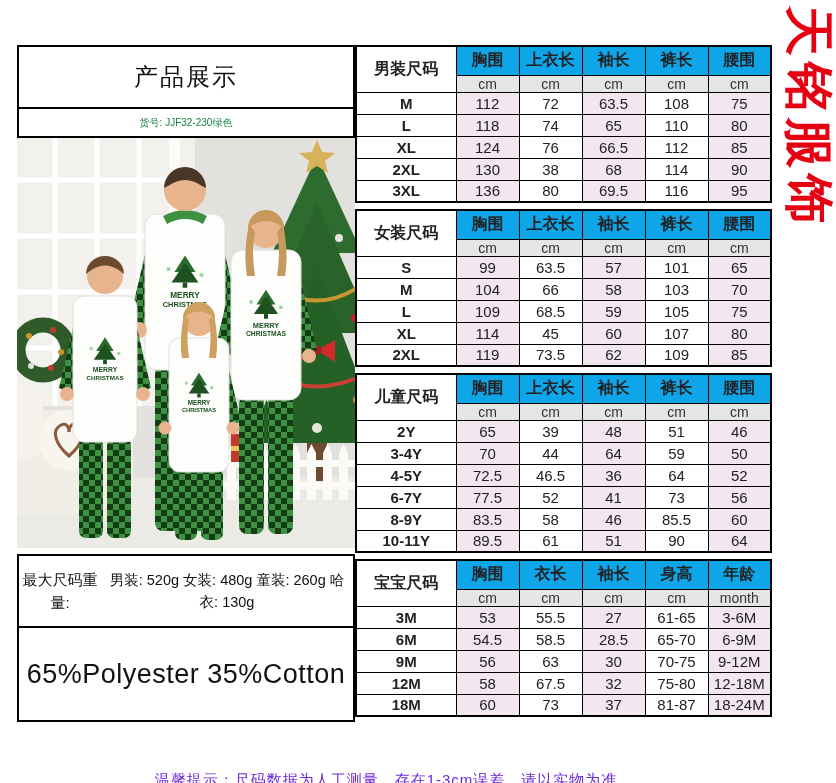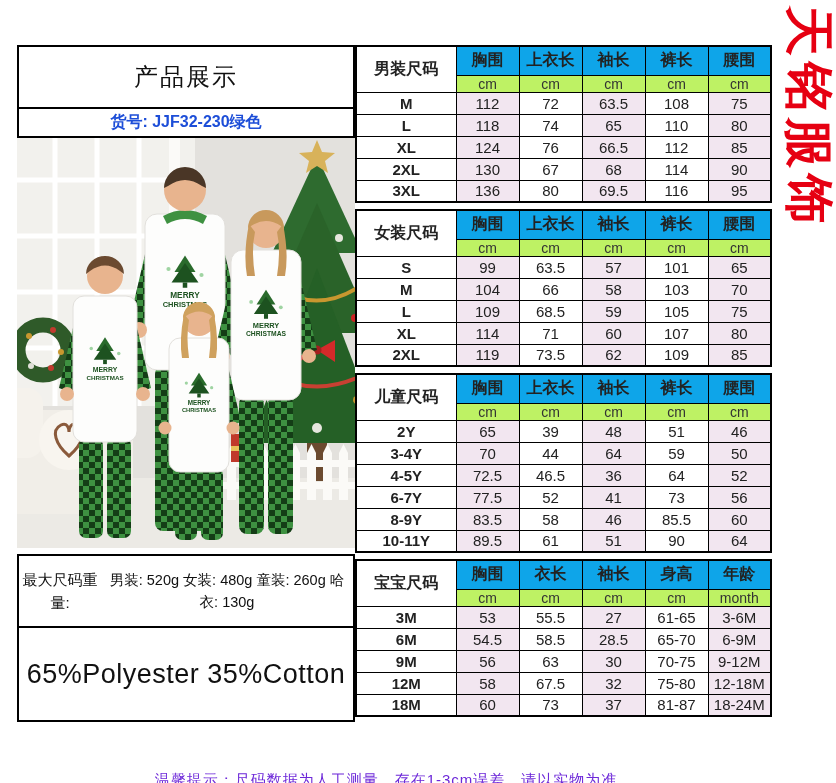--- a/index.html
+++ b/index.html
@@ -4,38 +4,38 @@
 <style>
   * { margin:0; padding:0; box-sizing:border-box; }
   html,body { background:#fff; }
   body { font-family:"Liberation Sans","DejaVu Sans",sans-serif; color:#222; }
   #page { position:relative; width:836px; height:783px; background:#fff; overflow:hidden; margin:0 auto; }
 
   
   #left-col { position:absolute; left:17px; top:45px; width:338px; }
   .lbox { border:2px solid #000; background:#fff; display:flex; align-items:center; justify-content:center; text-align:center; }
   #title-box { height:64px; font-size:24px; letter-spacing:2px; color:#111; }
-  #itemno-box { height:31px; margin-top:-2px; font-size:16px; color:#1d4ed8;font-weight:bold; }
+  #itemno-box { height:31px; margin-top:-2px; font-size:10px; color:#15803d; }
   #photo-box { height:410px; overflow:hidden; background:#e3e1dd; }
   #photo-box svg { display:block; }
   #weight-box { height:74px; margin-top:6px; flex-direction:row; line-height:1.55; }
   #weight-title { font-size:15px; color:#111; }
   #weight-detail { font-size:14.5px; color:#111; }
   #material-box { height:96px; margin-top:-2px; font-size:27px; color:#111; letter-spacing:0.5px; }
 
   
   #size-tables { position:absolute; left:355px; top:45px; width:417px; }
   table.sizes { border-collapse:collapse; table-layout:fixed; width:415px; margin-bottom:6px; }
   table.sizes th, table.sizes td { border:1px solid #000; text-align:center; vertical-align:middle; overflow:hidden; white-space:nowrap; }
   table.sizes { border:2px solid #000; }
   table.sizes col.c0 { width:100px; }
   table.sizes col.cv { width:63px; }
   th.tt { font-size:16px; font-weight:bold; background:#fff; }
   th.ch { height:29px; font-size:16px; font-weight:bold; background:#0ea5e9; }
-  td.unit { height:17px; font-size:14px; font-weight:normal; color:#333; background:#bef264; }
+  td.unit { height:17px; font-size:14px; font-weight:normal; color:#333; background:#e5e5e5; }
   th.sz { height:22px; font-size:15px; font-weight:bold; background:#fff; }
   td.val { height:22px; font-size:15px; color:#222; background:#fff; }
   td.val.hl { background:var(--hl,#f2e6f0); }
 
   
   #brand { position:absolute; top:6px; right:0px; writing-mode:vertical-rl; text-orientation:sideways;
            font-size:50px; font-weight:900; color:#e60012; letter-spacing:6px; line-height:1.08;
            font-family:"Liberation Sans","DejaVu Sans",sans-serif; }
 
   
@@ -263,21 +263,21 @@
             <th class="sz">XL</th>
             <td class="val hl">124</td>
             <td class="val">76</td>
             <td class="val hl">66.5</td>
             <td class="val">112</td>
             <td class="val hl">85</td>
           </tr>
           <tr>
             <th class="sz">2XL</th>
             <td class="val hl">130</td>
-            <td class="val">67</td>
+            <td class="val">38</td>
             <td class="val hl">68</td>
             <td class="val">114</td>
             <td class="val hl">90</td>
           </tr>
           <tr>
             <th class="sz">3XL</th>
             <td class="val hl">136</td>
             <td class="val">80</td>
             <td class="val hl">69.5</td>
             <td class="val">116</td>
@@ -330,21 +330,21 @@
             <th class="sz">L</th>
             <td class="val hl">109</td>
             <td class="val">68.5</td>
             <td class="val hl">59</td>
             <td class="val">105</td>
             <td class="val hl">75</td>
           </tr>
           <tr>
             <th class="sz">XL</th>
             <td class="val hl">114</td>
-            <td class="val">71</td>
+            <td class="val">45</td>
             <td class="val hl">60</td>
             <td class="val">107</td>
             <td class="val hl">80</td>
           </tr>
           <tr>
             <th class="sz">2XL</th>
             <td class="val hl">119</td>
             <td class="val">73.5</td>
             <td class="val hl">62</td>
             <td class="val">109</td>

